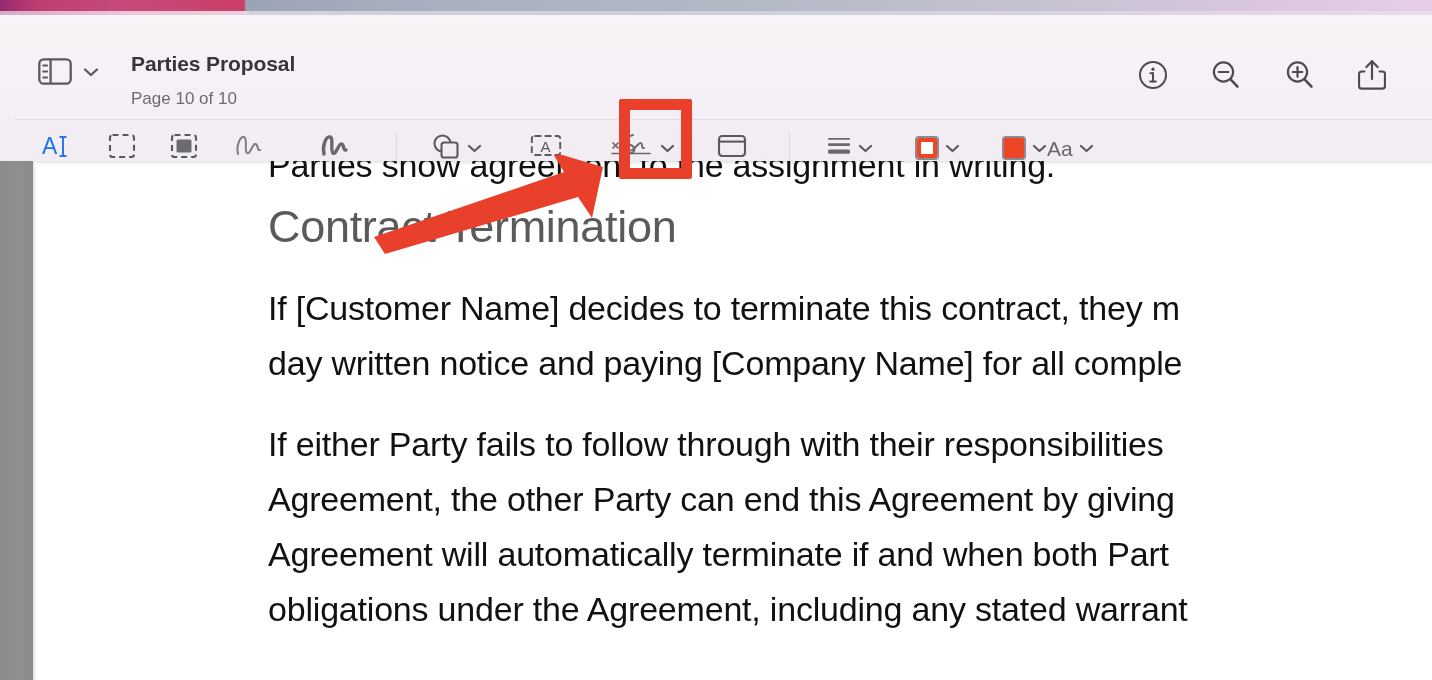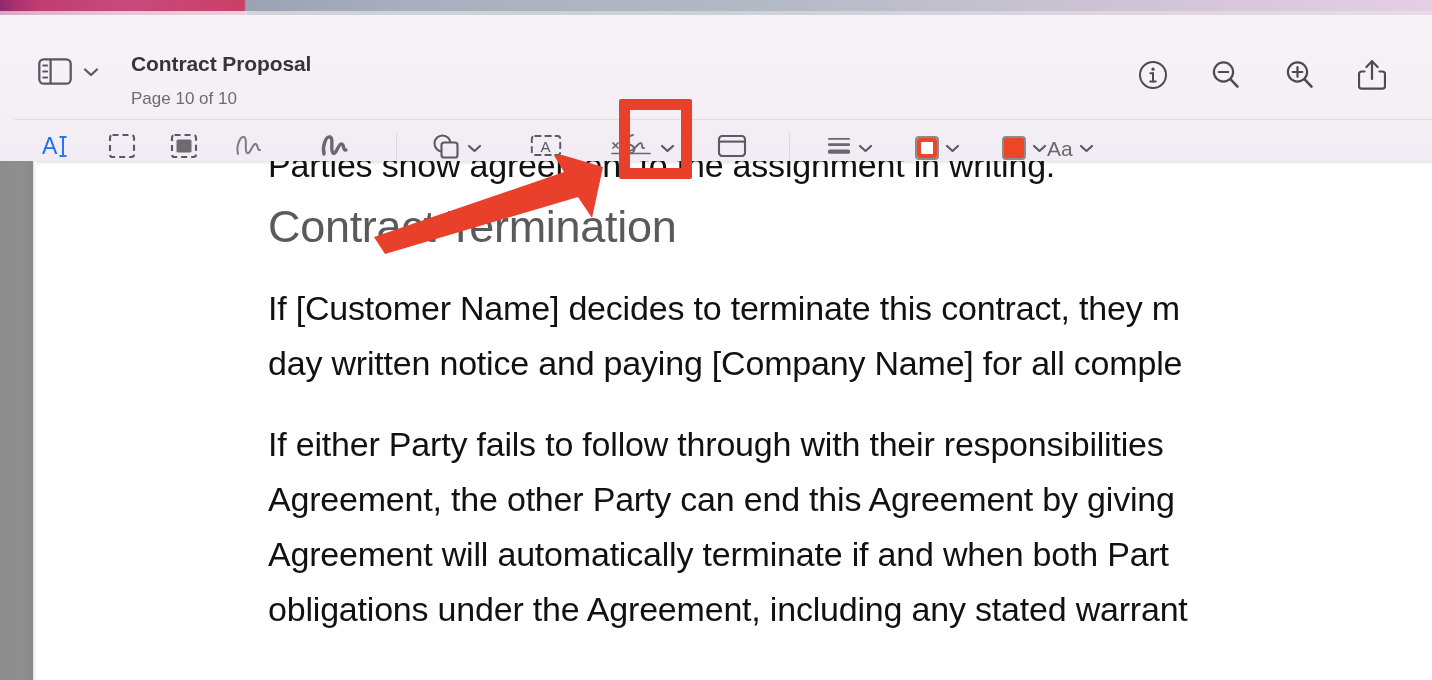--- a/index.html
+++ b/index.html
@@ -163,21 +163,21 @@
           </svg>
         </span>
         <span>
           <svg width="16" height="10" viewBox="0 0 16 10">
             <polyline points="2,2.5 8,8 14,2.5" fill="none" stroke="#5c585f" stroke-width="2.3" stroke-linecap="round" stroke-linejoin="round"></polyline>
           </svg>
         </span>
       </div>
 
       <div class="doc-title-block">
-        <div class="doc-title">Contract Proposal</div>
+        <div class="doc-title">Parties Proposal</div>
         <div class="doc-subtitle">Page 10 of 10</div>
       </div>
 
       <div class="title-actions">
         <span class="tb-icon">
           <svg width="30" height="30" viewBox="0 0 30 30">
             <circle cx="15" cy="15" r="13" fill="none" stroke="#4e4a52" stroke-width="2"></circle>
             <circle cx="15" cy="9.2" r="1.6" fill="#4e4a52"></circle>
             <line x1="15" y1="13.2" x2="15" y2="21.5" stroke="#4e4a52" stroke-width="2" stroke-linecap="round"></line>
             <line x1="12.4" y1="13.2" x2="15" y2="13.2" stroke="#4e4a52" stroke-width="2" stroke-linecap="round"></line>

